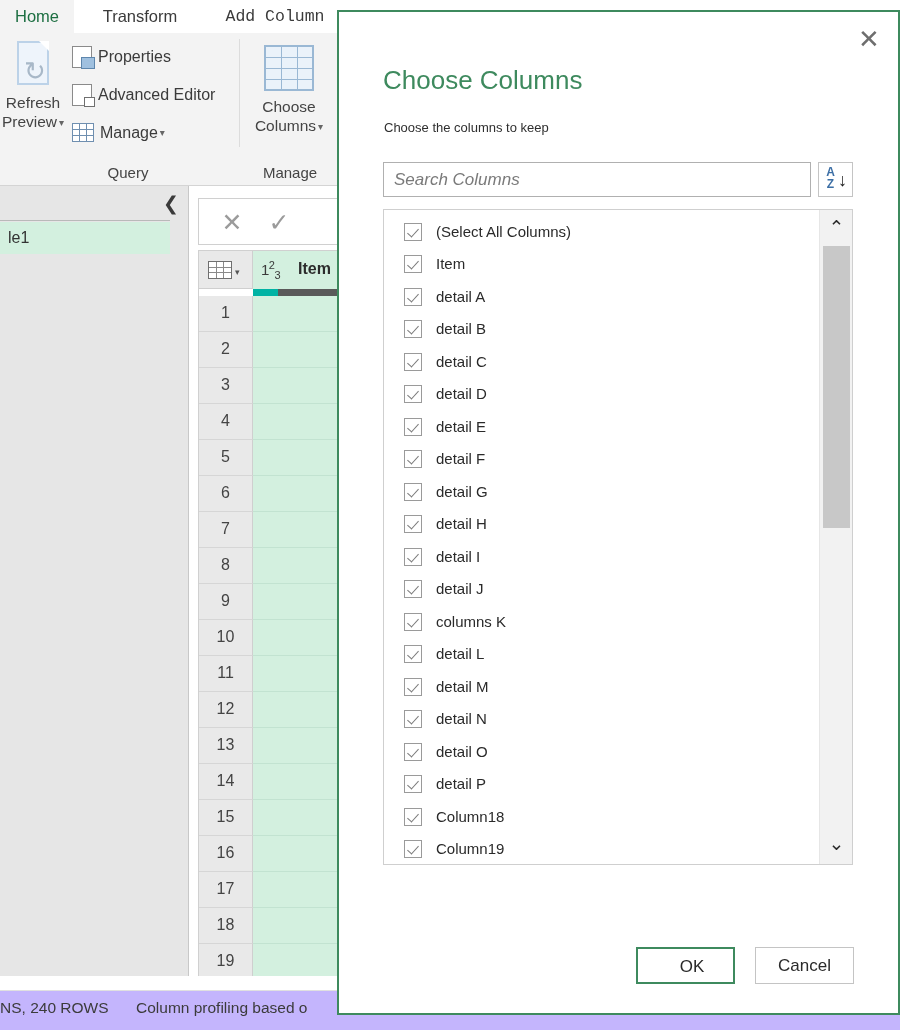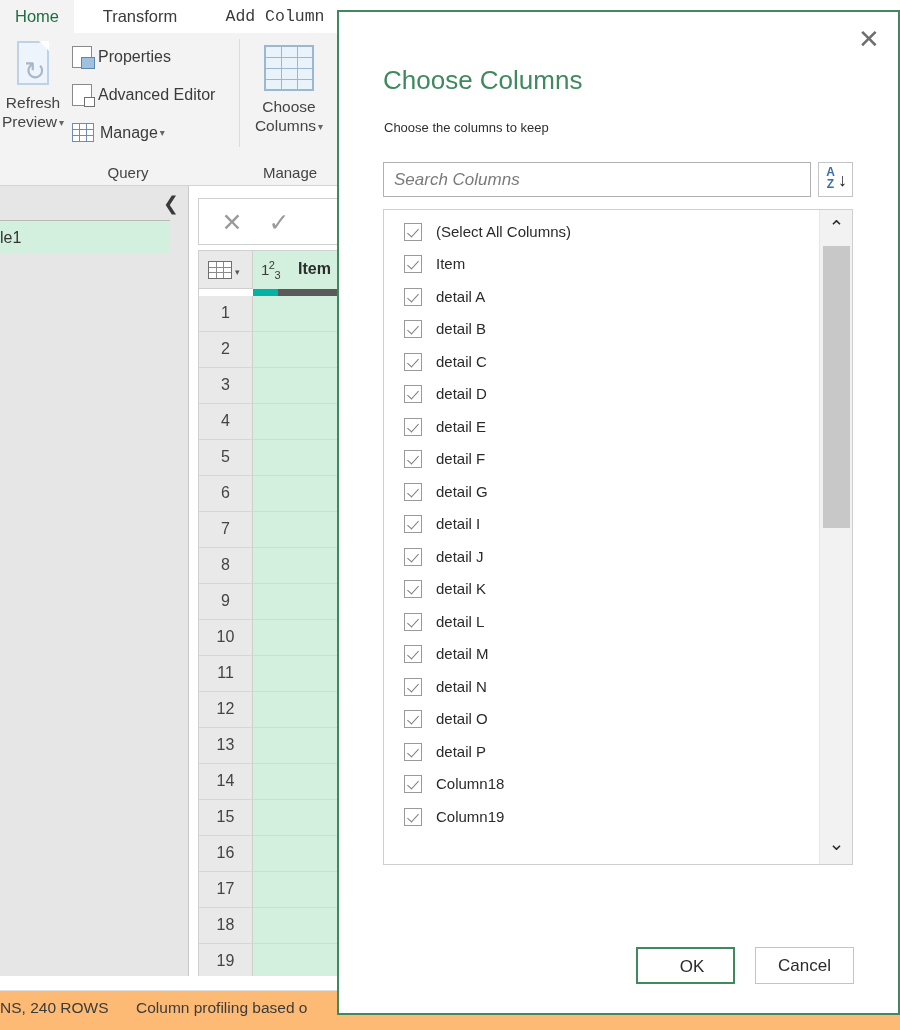--- a/index.html
+++ b/index.html
@@ -243,21 +243,21 @@
     background: #b9b9b9;
   }
   .query-item {
     position: absolute;
     left: 0; top: 36px;
     width: 170px; height: 32px;
     background: #d3f0df;
     font-size: 16px;
     line-height: 32px;
     color: #333;
-    padding-left: 0px;
+    padding-left: 8px;
     box-sizing: border-box;
     cursor: default;
     overflow: hidden;
   }
 
   
   .formula-bar {
     position: absolute;
     left: 198px; top: 198px;
     width: 330px; height: 47px;
@@ -389,21 +389,21 @@
     background: #d3f0df;
     border-bottom: 1px solid #c2e3d1;
     box-sizing: border-box;
   }
 
   
   .status-bar {
     position: absolute;
     left: 0; top: 990px;
     width: 900px; height: 40px;
-    background: #fdba74;
+    background: #c4b5fd;
     border-top: 1px solid #e0e0e0;
     font-size: 15.5px;
     color: #3b3b3b;
     cursor: default;
   }
   .status-left {
     position: absolute;
     left: 0; top: 8px;
     white-space: nowrap;
   }
@@ -771,23 +771,24 @@
     <div id="columns-list">
         <div class="col-list-item"><span class="col-checkbox checked"></span><span class="col-label">(Select All Columns)</span></div>
         <div class="col-list-item"><span class="col-checkbox checked"></span><span class="col-label">Item</span></div>
         <div class="col-list-item"><span class="col-checkbox checked"></span><span class="col-label">detail A</span></div>
         <div class="col-list-item"><span class="col-checkbox checked"></span><span class="col-label">detail B</span></div>
         <div class="col-list-item"><span class="col-checkbox checked"></span><span class="col-label">detail C</span></div>
         <div class="col-list-item"><span class="col-checkbox checked"></span><span class="col-label">detail D</span></div>
         <div class="col-list-item"><span class="col-checkbox checked"></span><span class="col-label">detail E</span></div>
         <div class="col-list-item"><span class="col-checkbox checked"></span><span class="col-label">detail F</span></div>
         <div class="col-list-item"><span class="col-checkbox checked"></span><span class="col-label">detail G</span></div>
+        <div class="col-list-item"><span class="col-checkbox checked"></span><span class="col-label">detail H</span></div>
         <div class="col-list-item"><span class="col-checkbox checked"></span><span class="col-label">detail I</span></div>
         <div class="col-list-item"><span class="col-checkbox checked"></span><span class="col-label">detail J</span></div>
-        <div class="col-list-item"><span class="col-checkbox checked"></span><span class="col-label">detail K</span></div>
+        <div class="col-list-item"><span class="col-checkbox checked"></span><span class="col-label">columns K</span></div>
         <div class="col-list-item"><span class="col-checkbox checked"></span><span class="col-label">detail L</span></div>
         <div class="col-list-item"><span class="col-checkbox checked"></span><span class="col-label">detail M</span></div>
         <div class="col-list-item"><span class="col-checkbox checked"></span><span class="col-label">detail N</span></div>
         <div class="col-list-item"><span class="col-checkbox checked"></span><span class="col-label">detail O</span></div>
         <div class="col-list-item"><span class="col-checkbox checked"></span><span class="col-label">detail P</span></div>
         <div class="col-list-item"><span class="col-checkbox checked"></span><span class="col-label">Column18</span></div>
         <div class="col-list-item"><span class="col-checkbox checked"></span><span class="col-label">Column19</span></div>
       </div>
     <div id="list-vscrollbar">
       <div id="list-scroll-up">⌃</div>

